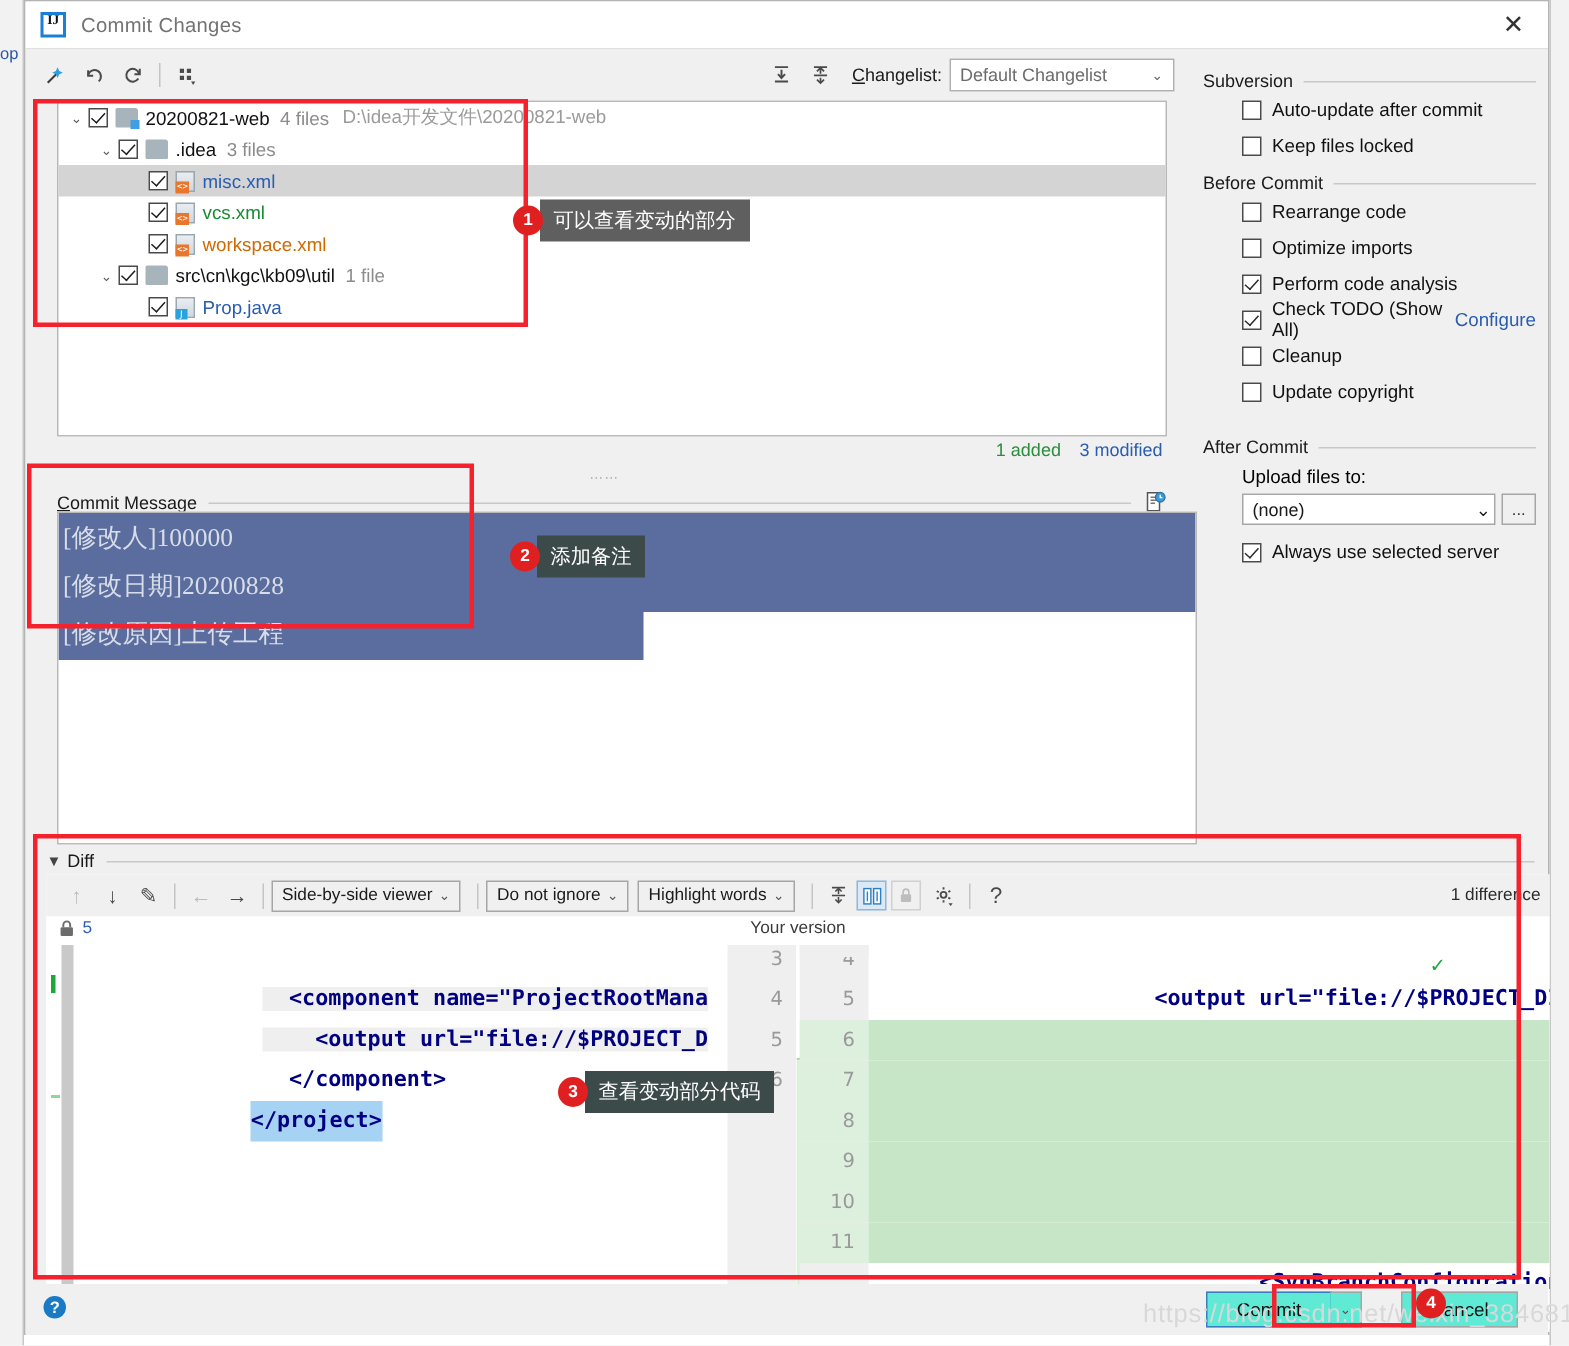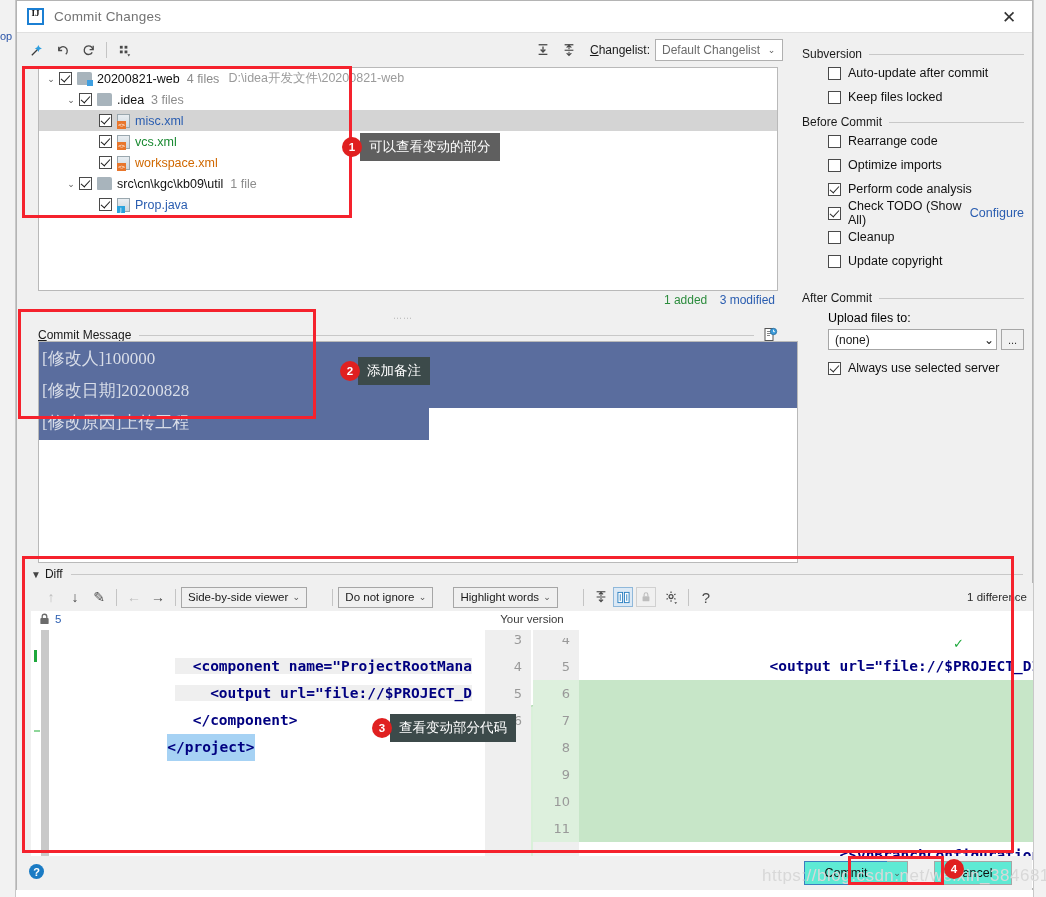--- a/index.html
+++ b/index.html
@@ -57,21 +57,21 @@
   .tb-sep { width: 1px; height: 16px; background: #c4c4c4; margin: 0 5px; }
   .tb-right { position: absolute; right: 6px; top: 0; height: 34px; display: flex; align-items: center; }
   .cl-label { font-size: 12px; color: #1a1a1a; margin: 0 5px 0 8px; }
   .cl-label u { text-decoration: underline; }
   .combo {
     height: 22px; background: #fff; border: 1px solid #b0b0b0;
     display: flex; align-items: center; padding: 0 3px 0 6px; font-size: 12px; color: #6c6c6c;
   }
   .combo .cv { flex: 1; white-space: nowrap; overflow:hidden; }
   .combo .arrow { width: 15px; text-align: center; color: #606060; font-size: 9px; }
-  .combo-btn { width: 128px; }
+  .combo-btn { width: 150px; }
 
   
   .tree-panel {
     position: absolute; left: 21px; top: 34px; width: 740px; height: 224px;
     background: #fff; border: 1px solid #b9b9b9;
   }
   .tree-row { height: 21px; display: flex; align-items: center; font-size: 12.5px; white-space: nowrap; }
   .tree-row.sel { background: #d4d4d4; }
   .twisty { width: 16px; text-align:center; color:#5a5a5a; font-size:9px; }
   .cbx {
@@ -139,21 +139,21 @@
   .diff-head .rule { flex:1; height:1px; background:#c8c8c8; margin:0 8px; }
 
   
   .diff-area { position:absolute; left:14px; top:550px; width:1002px; height:305px; background:#fff; }
   .diff-toolbar { position:relative; height:28px; display:flex; align-items:center; padding-left:8px; background:#f0f0f0; }
   .dt-ico { width:24px; height:22px; display:flex; align-items:center; justify-content:center; color:#4a4a4a; font-size:14px; }
   .dt-ico.dis { color:#bdbdbd; }
   .dt-sep { width:1px; height:17px; background:#c4c4c4; margin:0 5px; }
   .dt-combo {
     height:21px; background:#f0f0f0; border:1px solid #a6a6a6; display:flex; align-items:center;
-    padding:0 2px 0 6px; font-size:11.5px; color:#1a1a1a; margin-right:20px;
+    padding:0 2px 0 6px; font-size:11.5px; color:#1a1a1a; margin-right:6px;
   }
   .dt-box { width:20px; height:20px; border:1px solid #c9c9c9; display:flex; align-items:center; justify-content:center; }
   .dt-box.act { background:#dce9f5; border-color:#8fb8da; }
   .diff-count { position:absolute; right:6px; font-size:11.5px; color:#2b2b2b; }
 
   .diff-subhead { position:relative; height:19px; background:#fff; }
   .lock-ico { position:absolute; left:8px; top:2px; width:11px; height:12px; }
   .lock-num { position:absolute; left:24px; top:2px; font-size:11.5px; color:#2a5db0; }
   .your-version { position:absolute; left:0; width:1002px; text-align:center; top:2px; font-size:11.5px; color:#3b3b3b; }
 

